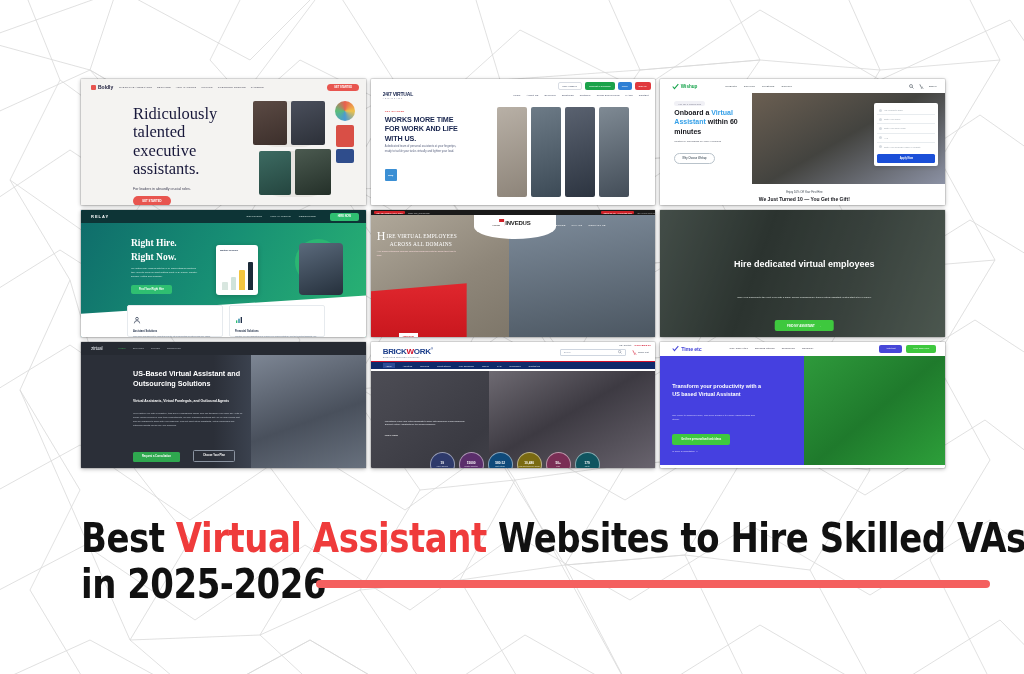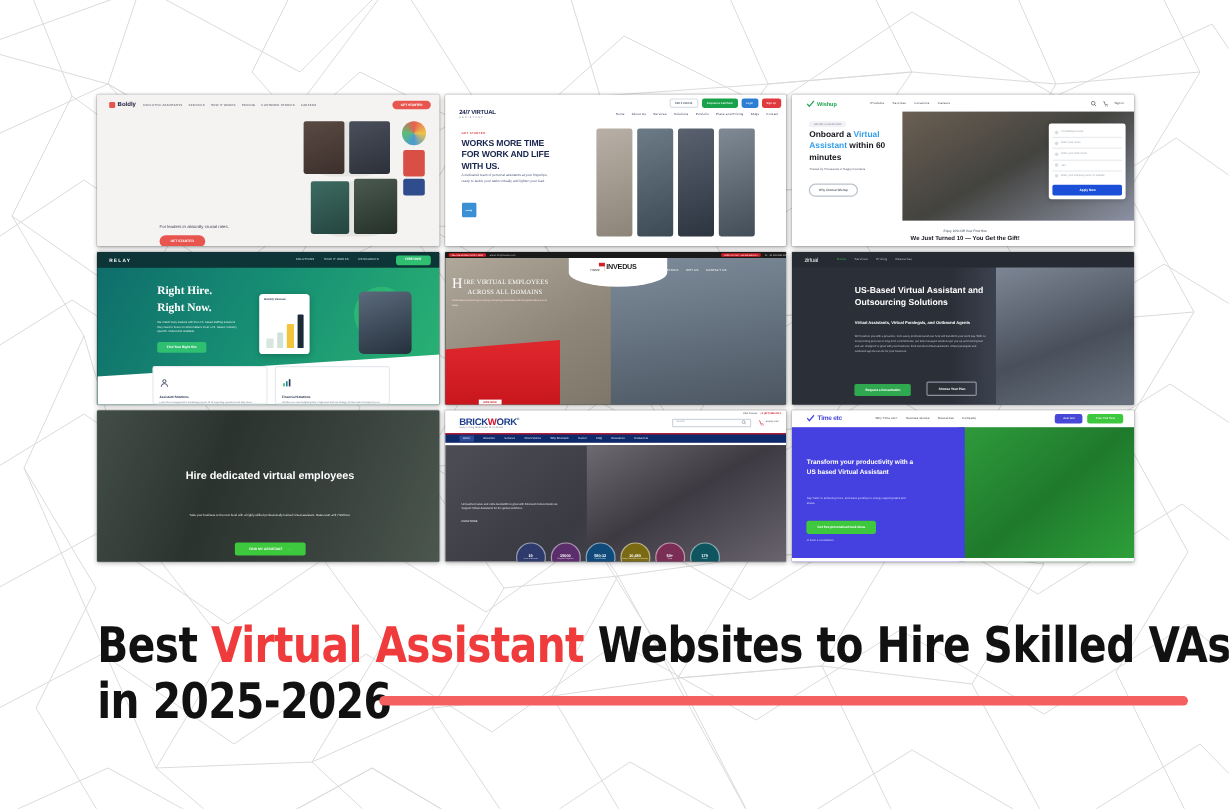--- a/index.html
+++ b/index.html
@@ -103,21 +103,21 @@
       padding:2.6px 2px; font-size:2.2px; color:#9aa3ab; }
   .c3 .fdot { width:3px;height:3px;border-radius:50%;background:#d8dde2;flex:none; }
   .c3 .fbtn { margin-top:3px; background:#1b4fd8; color:#fff; text-align:center;
       font-size:2.6px; padding:3px 0; border-radius:1.5px; font-weight:bold; }
   .c3 .banner { position:absolute; left:0; right:0; bottom:0; height:24px; background:#fff;
       display:flex; flex-direction:column; align-items:center; justify-content:center; gap:2px; }
   .c3 .banner .l1 { font-size:2.8px; color:#3c4650; }
   .c3 .banner .l2 { font-size:5px; font-weight:bold; color:#15161c; }
 
   
-  .c4 { background:#000000; }
+  .c4 { background:#0ea5e9; }
   .c4 .nav { background:#0d3436; height:13px; padding:0 10px; }
   .c4 .logo4 { color:#fff; font-size:4px; font-weight:bold; letter-spacing:1px; }
   .c4 .navlinks { margin-left:auto; gap:8px; margin-right:8px; }
   .c4 .navlinks span { color:#d5e5e2; font-size:2.4px; }
   .c4 .cta4 { background:#2fbf71; color:#fff; font-size:2.6px; padding:2.5px 8px;
       border-radius:2px; font-weight:bold; }
   .c4 .hero { position:absolute; left:0; right:0; top:13px; bottom:0;
       background:linear-gradient(120deg,#0f6d6b 0%,#178f74 45%,#2bb673 100%); }
   .c4 .wedge { position:absolute; left:0; right:0; bottom:0; height:44px; background:#fff;
       clip-path: polygon(0 42%, 100% 0, 100% 100%, 0 100%); }
@@ -335,20 +335,21 @@
             <span>EXECUTIVE ASSISTANTS</span>
             <span>SERVICES</span>
             <span>HOW IT WORKS</span>
             <span>PRICING</span>
             <span>CUSTOMER STORIES</span>
             <span>CAREERS</span>
           </div>
           <div class="pill cta">GET STARTED</div>
         </div>
         <div class="body">
+          <h1>Ridiculously talented executive assistants.</h1>
           <div class="sub">For leaders in absurdly crucial roles.</div>
           <div class="pill btn2">GET STARTED</div>
           <div class="blob" style="left:172px;top:6px;width:72px;height:46px;"></div>
           <div class="blob" style="left:178px;top:56px;width:72px;height:46px;"></div>
           <div class="ph" style="left:172px;top:6px;width:34px;height:44px;background:linear-gradient(160deg,#5b4a44,#3c2f2b);"></div>
           <div class="ph" style="left:210px;top:6px;width:34px;height:44px;background:linear-gradient(160deg,#4a4f5c,#2c3038);"></div>
           <div class="ph" style="left:178px;top:56px;width:32px;height:44px;background:linear-gradient(160deg,#3d6b62,#24453f);"></div>
           <div class="ph" style="left:214px;top:54px;width:36px;height:46px;background:linear-gradient(160deg,#4b5a50,#243029);"></div>
           <div class="badge" style="left:254px;top:6px;width:20px;height:20px;border-radius:50%;background:conic-gradient(#e85f4f,#f0c24a,#4a9ad4,#5bbd7a,#e85f4f);"></div>
           <div class="badge" style="left:255px;top:30px;width:18px;height:22px;background:#d94f46;"></div>
@@ -528,42 +529,20 @@
           <span>WHY US</span>
           <span>CONTACT US</span>
         </div>
         <div class="redpanel"></div>
         <div class="rp-h"><span class="drop">H</span>IRE VIRTUAL EMPLOYEES<br>&nbsp;&nbsp;ACROSS ALL DOMAINS</div>
         <div class="rp-p">A UK-based outsourcing company connecting businesses with the global talent pool to scale.</div>
         <div class="rp-b">HIRE NOW</div>
       </div>
     </div>
 
-    <div class="card c6">
-      <div class="card-inner" style="width:288px;height:129px;">
-        <div class="hero">
-          <div style="position:absolute;right:0;top:0;bottom:0;width:118px;background:linear-gradient(160deg,#7d8694 0%,#49505c 55%,#6a7380 100%);"></div>
-          <h1>US-Based Virtual Assistant and Outsourcing Solutions</h1>
-          <div class="h2">Virtual Assistants, Virtual Paralegals, and Outbound Agents</div>
-          <div class="p6">We'll partner you with a proactive, tech-savvy professional whose help will transform your work day. With no messy hiring process or long-term commitments, our fully managed solutions get you up and running fast and are designed to grow with your business. Find out what virtual assistants, virtual paralegals and outbound agents can do for your business.</div>
-          <div class="pill b1">Request a Consultation</div>
-          <div class="pill b2">Choose Your Plan</div>
-        </div>
-        <div class="nav">
-          <div class="logo6">zirtual</div>
-          <div class="navlinks">
-            <span class="active">Home</span>
-            <span>Services</span>
-            <span>Pricing</span>
-            <span>Resources</span>
-          </div>
-        </div>
-      </div>
-    </div>
-
     <div class="card c7">
       <div class="card-inner" style="width:288px;height:129px;">
         <div style="position:absolute;inset:0;background:linear-gradient(110deg,#5d6a63 0%,#36403b 35%,#4b5650 65%,#6b7a6f 100%);"></div>
         <div style="position:absolute;inset:0;background:rgba(25,32,28,.38);"></div>
         <div class="nav">
           <span class="lcirc"></span>
           <div class="logo7">
             <span>
                 <span style="font-size:2.4px;display:block;">Remote</span>
                 <b>Remote CoWorker</b>
@@ -578,20 +557,42 @@
             <span>Contact Us</span>
           </div>
           <div class="pill cta7">GET STARTED</div>
         </div>
         <h1>Hire dedicated virtual employees</h1>
         <div class="p7">Take your business to the next level with a highly skilled professionally trained virtual assistant. Rates start at $ 7.99/hour.</div>
         <div class="btn7">
             <span>FIND MY ASSISTANT</span>
             <span>→</span>
           </div>
+      </div>
+    </div>
+
+    <div class="card c6">
+      <div class="card-inner" style="width:288px;height:129px;">
+        <div class="hero">
+          <div style="position:absolute;right:0;top:0;bottom:0;width:118px;background:linear-gradient(160deg,#7d8694 0%,#49505c 55%,#6a7380 100%);"></div>
+          <h1>US-Based Virtual Assistant and Outsourcing Solutions</h1>
+          <div class="h2">Virtual Assistants, Virtual Paralegals, and Outbound Agents</div>
+          <div class="p6">We'll partner you with a proactive, tech-savvy professional whose help will transform your work day. With no messy hiring process or long-term commitments, our fully managed solutions get you up and running fast and are designed to grow with your business. Find out what virtual assistants, virtual paralegals and outbound agents can do for your business.</div>
+          <div class="pill b1">Request a Consultation</div>
+          <div class="pill b2">Choose Your Plan</div>
+        </div>
+        <div class="nav">
+          <div class="logo6">zirtual</div>
+          <div class="navlinks">
+            <span class="active">Home</span>
+            <span>Services</span>
+            <span>Pricing</span>
+            <span>Resources</span>
+          </div>
+        </div>
       </div>
     </div>
 
     <div class="card c8">
       <div class="card-inner" style="width:288px;height:129px;">
         <div class="util">
           <span>USA Contact:</span>
           <b>+1 (877) 898 2421</b>
         </div>
         <div class="head8">

